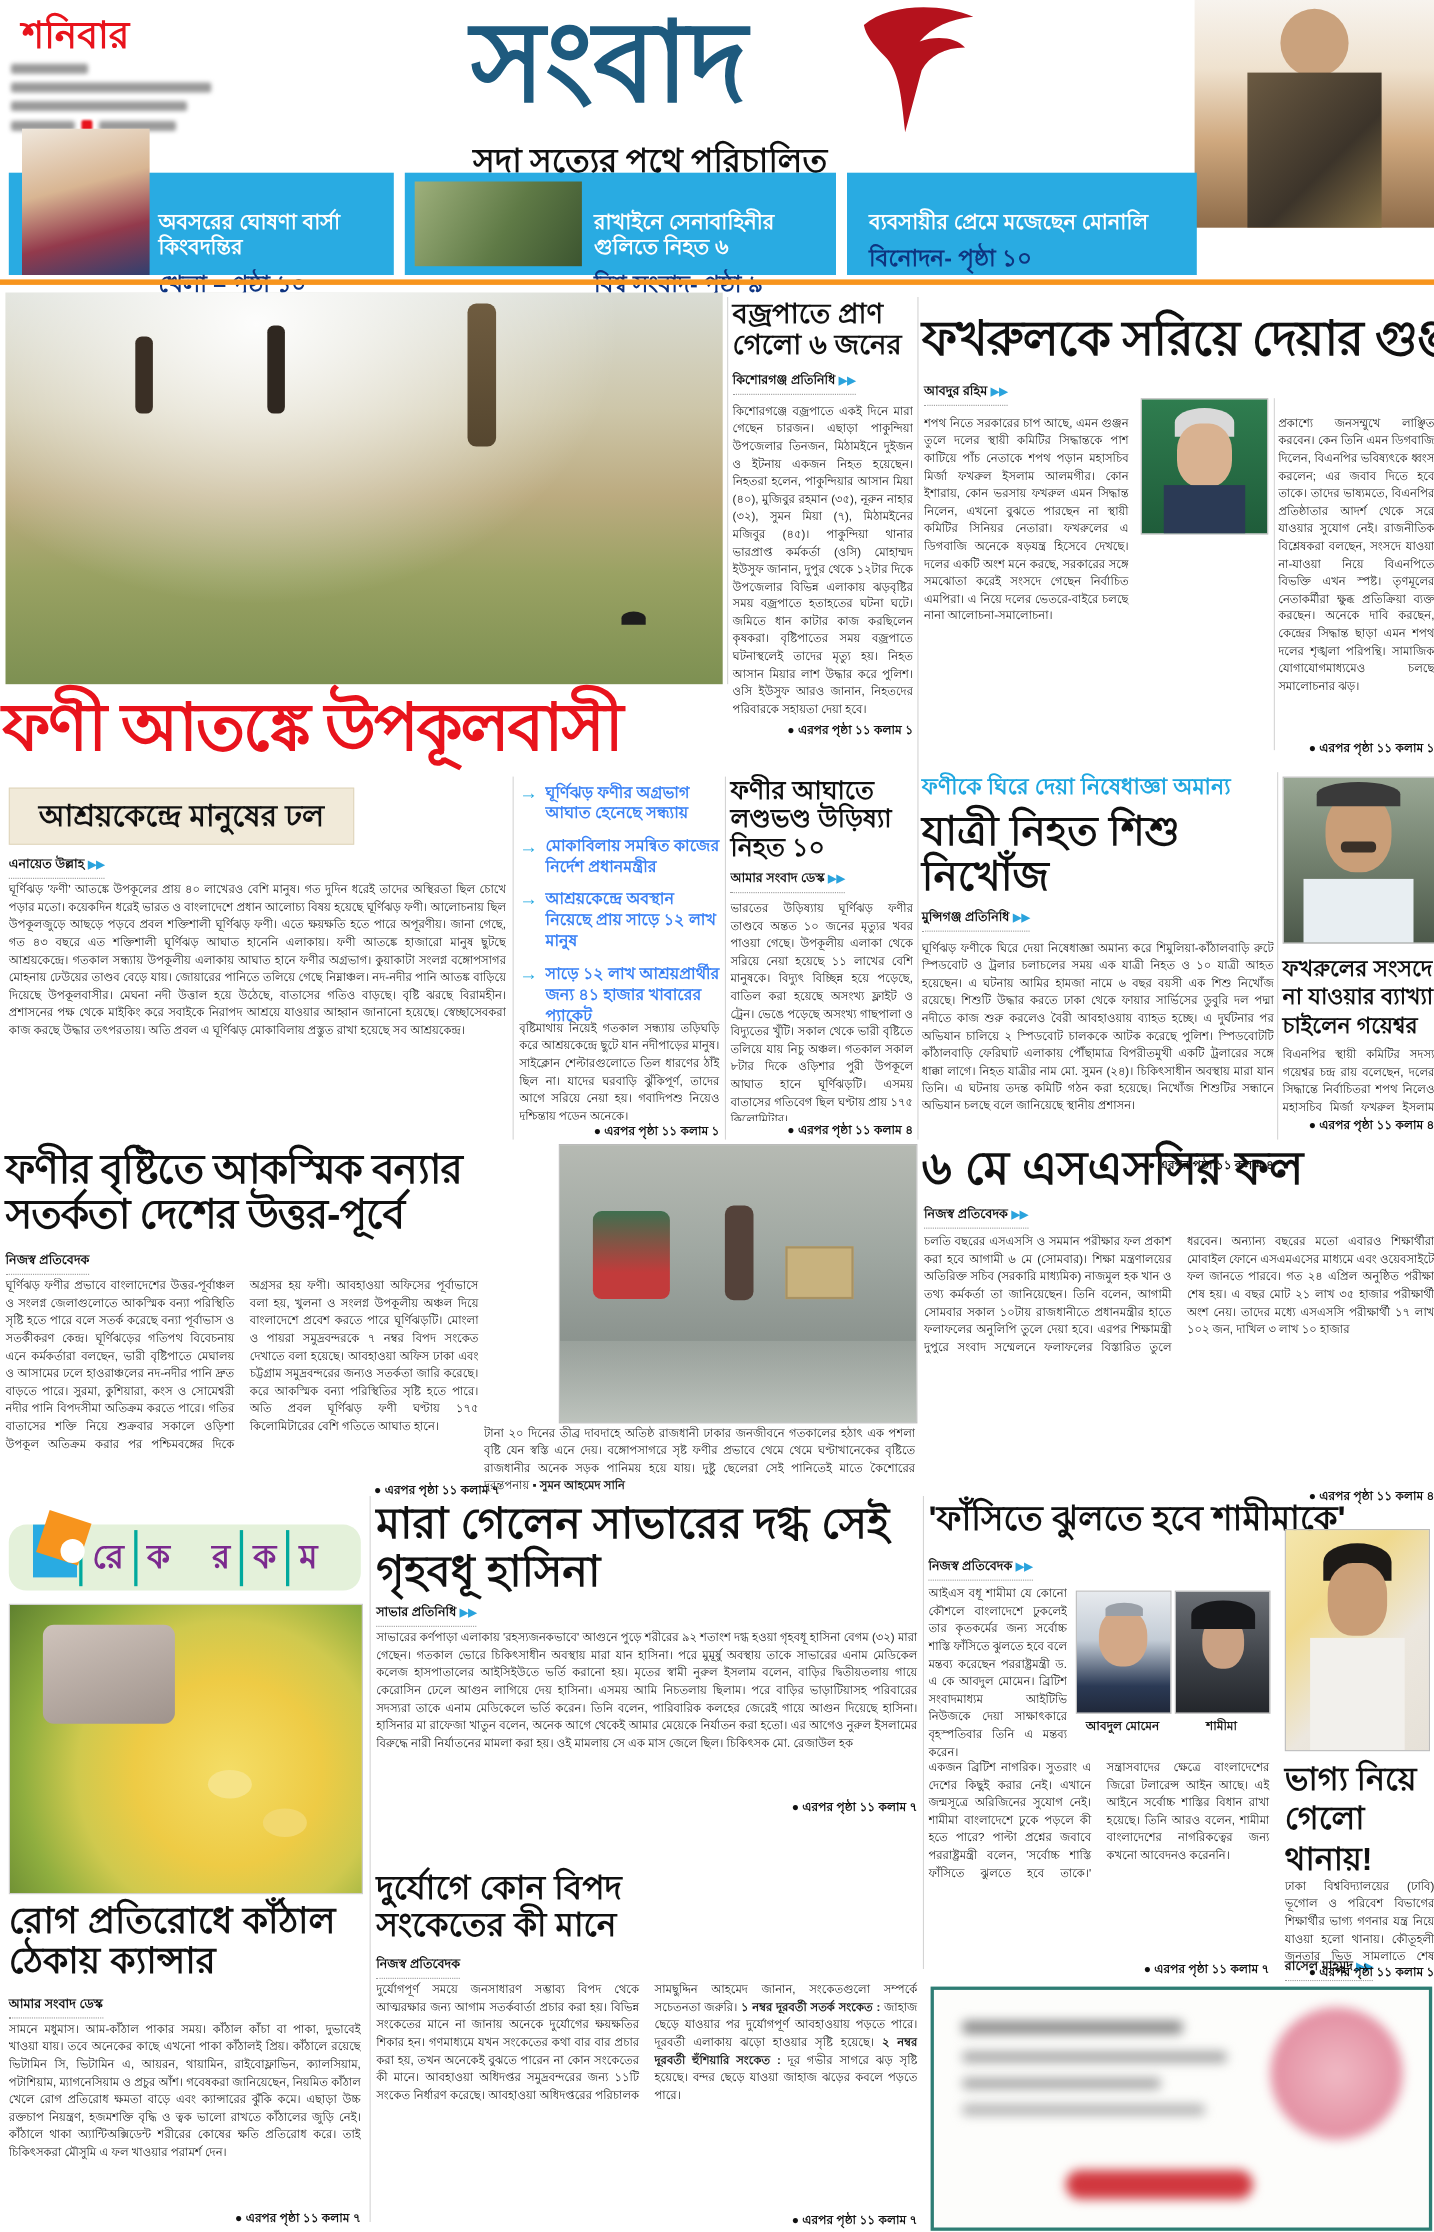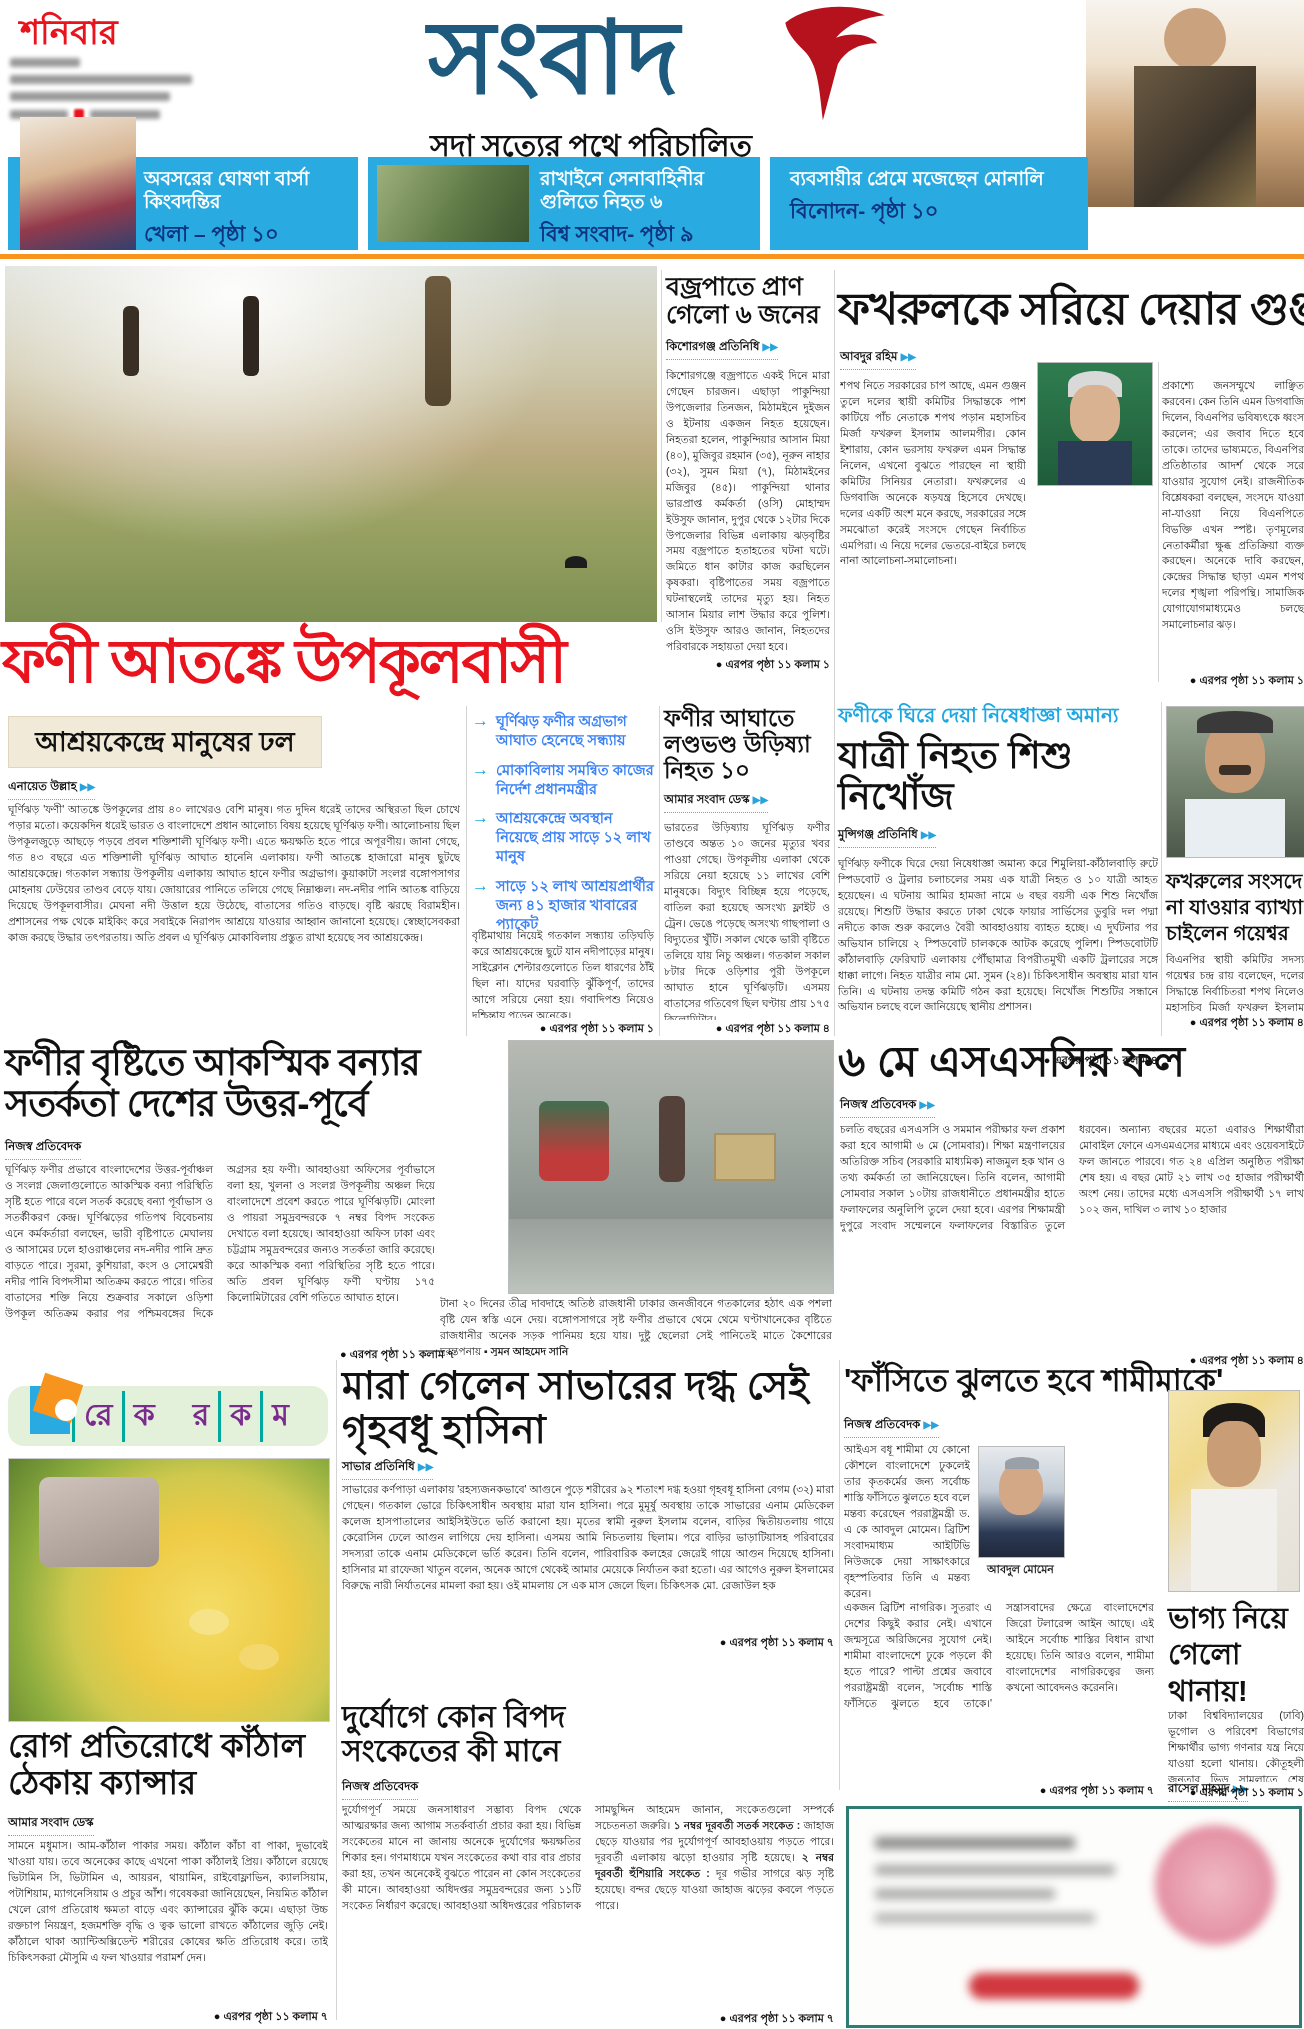--- a/index.html
+++ b/index.html
@@ -10,21 +10,21 @@
   .headline{font-weight:bold;color:#111;line-height:1.12;}
   .red{color:#e8131c;}
   .kicker{color:#1fa7e0;font-weight:bold;}
   .byline{font-weight:bold;font-size:11.5px;color:#111;border-bottom:1px dotted #9a9a9a;
           padding-bottom:2px;display:inline-block;}
   .byline .arr{color:#2aa3dd;font-size:10px;}
   .body-txt{font-size:10.5px;line-height:1.52;text-align:justify;color:#222;overflow:hidden;}
   .jump{font-size:11px;font-weight:bold;color:#111;text-align:right;}
   .cols2{column-count:2;column-gap:14px;}
   .teaser{background:#29abe2;position:absolute;top:157px;height:93px;}
-  .t-h{color:#fff;font-weight:bold;font-size:19px;line-height:1.22;}
+  .t-h{color:#fff;font-weight:bold;font-size:19px;line-height:1.22;margin-top:24px;}
   .t-s{color:#0e3480;font-weight:bold;font-size:21px;margin-top:5px;}
   .vr{position:absolute;width:1px;background:#d4d4d4;}
   .blurbar{background:#9a9a9a;height:9px;border-radius:2px;filter:blur(2px);margin-bottom:8px;}
   .quote{font-size:13px;font-weight:bold;line-height:1.3;}
   .bullet-row{display:flex;gap:7px;margin-bottom:11px;}
   .bullet-row .barrow{color:#1ea7e0;font-weight:bold;font-size:17px;line-height:1.1;}
   .bullet-row .btxt{font-size:14.5px;font-weight:600;color:#3b82f6;line-height:1.3;}
   .cap-credit{font-weight:bold;}
   .horek-letter{font-size:30px;font-weight:bold;color:#7b2a8e;padding:0 9px;border-right:3px solid #00a99d;}
   .horek-letter.last{border-right:none;}
@@ -250,20 +250,27 @@
   </div>
   <div class="abs body-txt" style="left:844px;top:1442px;width:126px;height:230px;">আইএস বধূ শামীমা যে কোনো কৌশলে বাংলাদেশে ঢুকলেই তার কৃতকর্মের জন্য সর্বোচ্চ শাস্তি ফাঁসিতে ঝুলতে হবে বলে মন্তব্য করেছেন পররাষ্ট্রমন্ত্রী ড. এ কে আবদুল মোমেন। ব্রিটিশ সংবাদমাধ্যম আইটিভি নিউজকে দেয়া সাক্ষাৎকারে বৃহস্পতিবার তিনি এ মন্তব্য করেন।</div>
 
   <div class="abs" style="left:978px;top:1446px;width:85px;">
     <div class="photo" style="width:85px;height:110px;border:1px solid #bbb;background:linear-gradient(180deg,#e7eaee 0%,#c3ccd6 40%,#2b3a55 78%,#20283a 100%);position:relative;">
       <div style="position:absolute;left:20px;top:16px;width:44px;height:52px;background:#d3a887;border-radius:45%;"></div>
       <div style="position:absolute;left:26px;top:10px;width:34px;height:12px;background:#9aa0a8;border-radius:50% 50% 0 0;"></div>
     </div>
     <div style="font-size:11px;font-weight:bold;text-align:center;margin-top:3px;">আবদুল মোমেন</div>
   </div>
+  <div class="abs" style="left:1068px;top:1446px;width:85px;">
+    <div class="photo" style="width:85px;height:110px;border:1px solid #bbb;background:linear-gradient(180deg,#6b6f75 0%,#3c4046 60%,#23262b 100%);position:relative;">
+      <div style="position:absolute;left:24px;top:22px;width:38px;height:48px;background:#caa183;border-radius:45%;"></div>
+      <div style="position:absolute;left:14px;top:8px;width:58px;height:26px;background:#17181b;border-radius:50% 50% 0 0;"></div>
+    </div>
+    <div style="font-size:11px;font-weight:bold;text-align:center;margin-top:3px;">শামীমা</div>
+  </div>
 
   <div class="abs body-txt cols2" style="left:844px;top:1600px;width:310px;height:180px;">একজন ব্রিটিশ নাগরিক। সুতরাং এ দেশের কিছুই করার নেই। এখানে জন্মসূত্রে অরিজিনের সুযোগ নেই। শামীমা বাংলাদেশে ঢুকে পড়লে কী হতে পারে? পাল্টা প্রশ্নের জবাবে পররাষ্ট্রমন্ত্রী বলেন, 'সর্বোচ্চ শাস্তি ফাঁসিতে ঝুলতে হবে তাকে।' সন্ত্রাসবাদের ক্ষেত্রে বাংলাদেশের জিরো টলারেন্স আইন আছে। এই আইনে সর্বোচ্চ শাস্তির বিধান রাখা হয়েছে। তিনি আরও বলেন, শামীমা বাংলাদেশের নাগরিকত্বের জন্য কখনো আবেদনও করেননি।</div>
   <div class="abs jump" style="left:844px;top:1782px;width:310px;">● এরপর পৃষ্ঠা ১১ কলাম ৭</div>
 
   <div class="abs photo" style="left:1168px;top:1390px;width:130px;height:200px;border:1px solid #bbb;background:linear-gradient(135deg,#f4e6ad 0%,#f0d98c 30%,#ece7de 62%,#e6e1d8 100%);">
     <div style="position:absolute;left:34px;top:12px;width:62px;height:34px;background:#1d1a17;border-radius:50% 50% 0 0;"></div>
     <div style="position:absolute;left:38px;top:30px;width:54px;height:66px;background:#c99d76;border-radius:42%;"></div>
     <div style="position:absolute;left:22px;top:98px;width:86px;height:102px;background:#f2f0ec;"></div>
   </div>
   <div class="abs headline" style="left:1168px;top:1600px;width:136px;font-size:29px;line-height:1.25;">ভাগ্য নিয়ে গেলো থানায়!</div>

